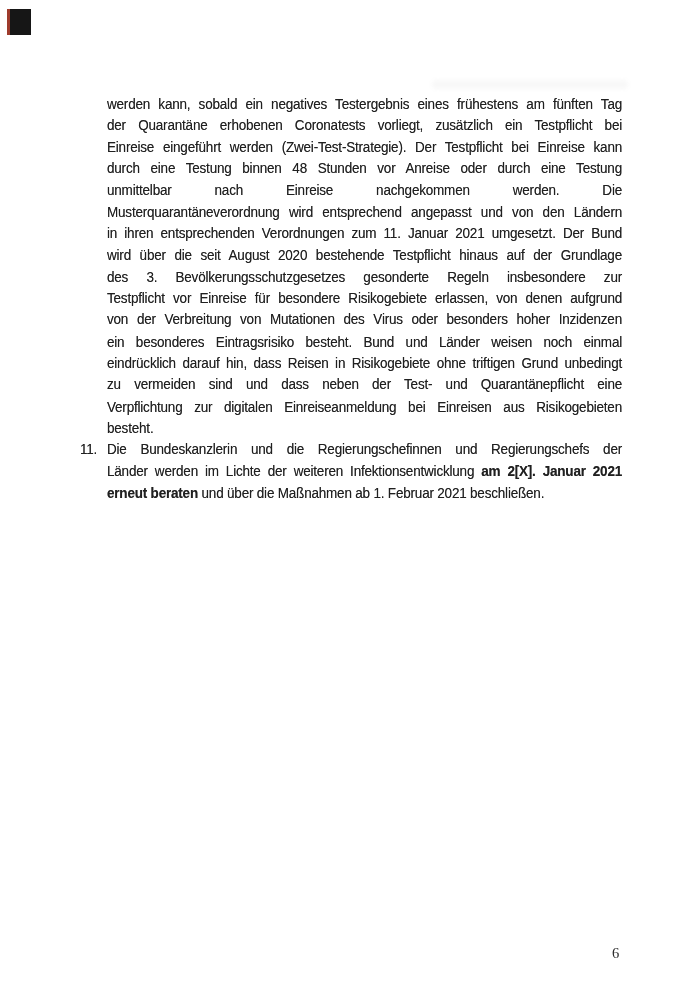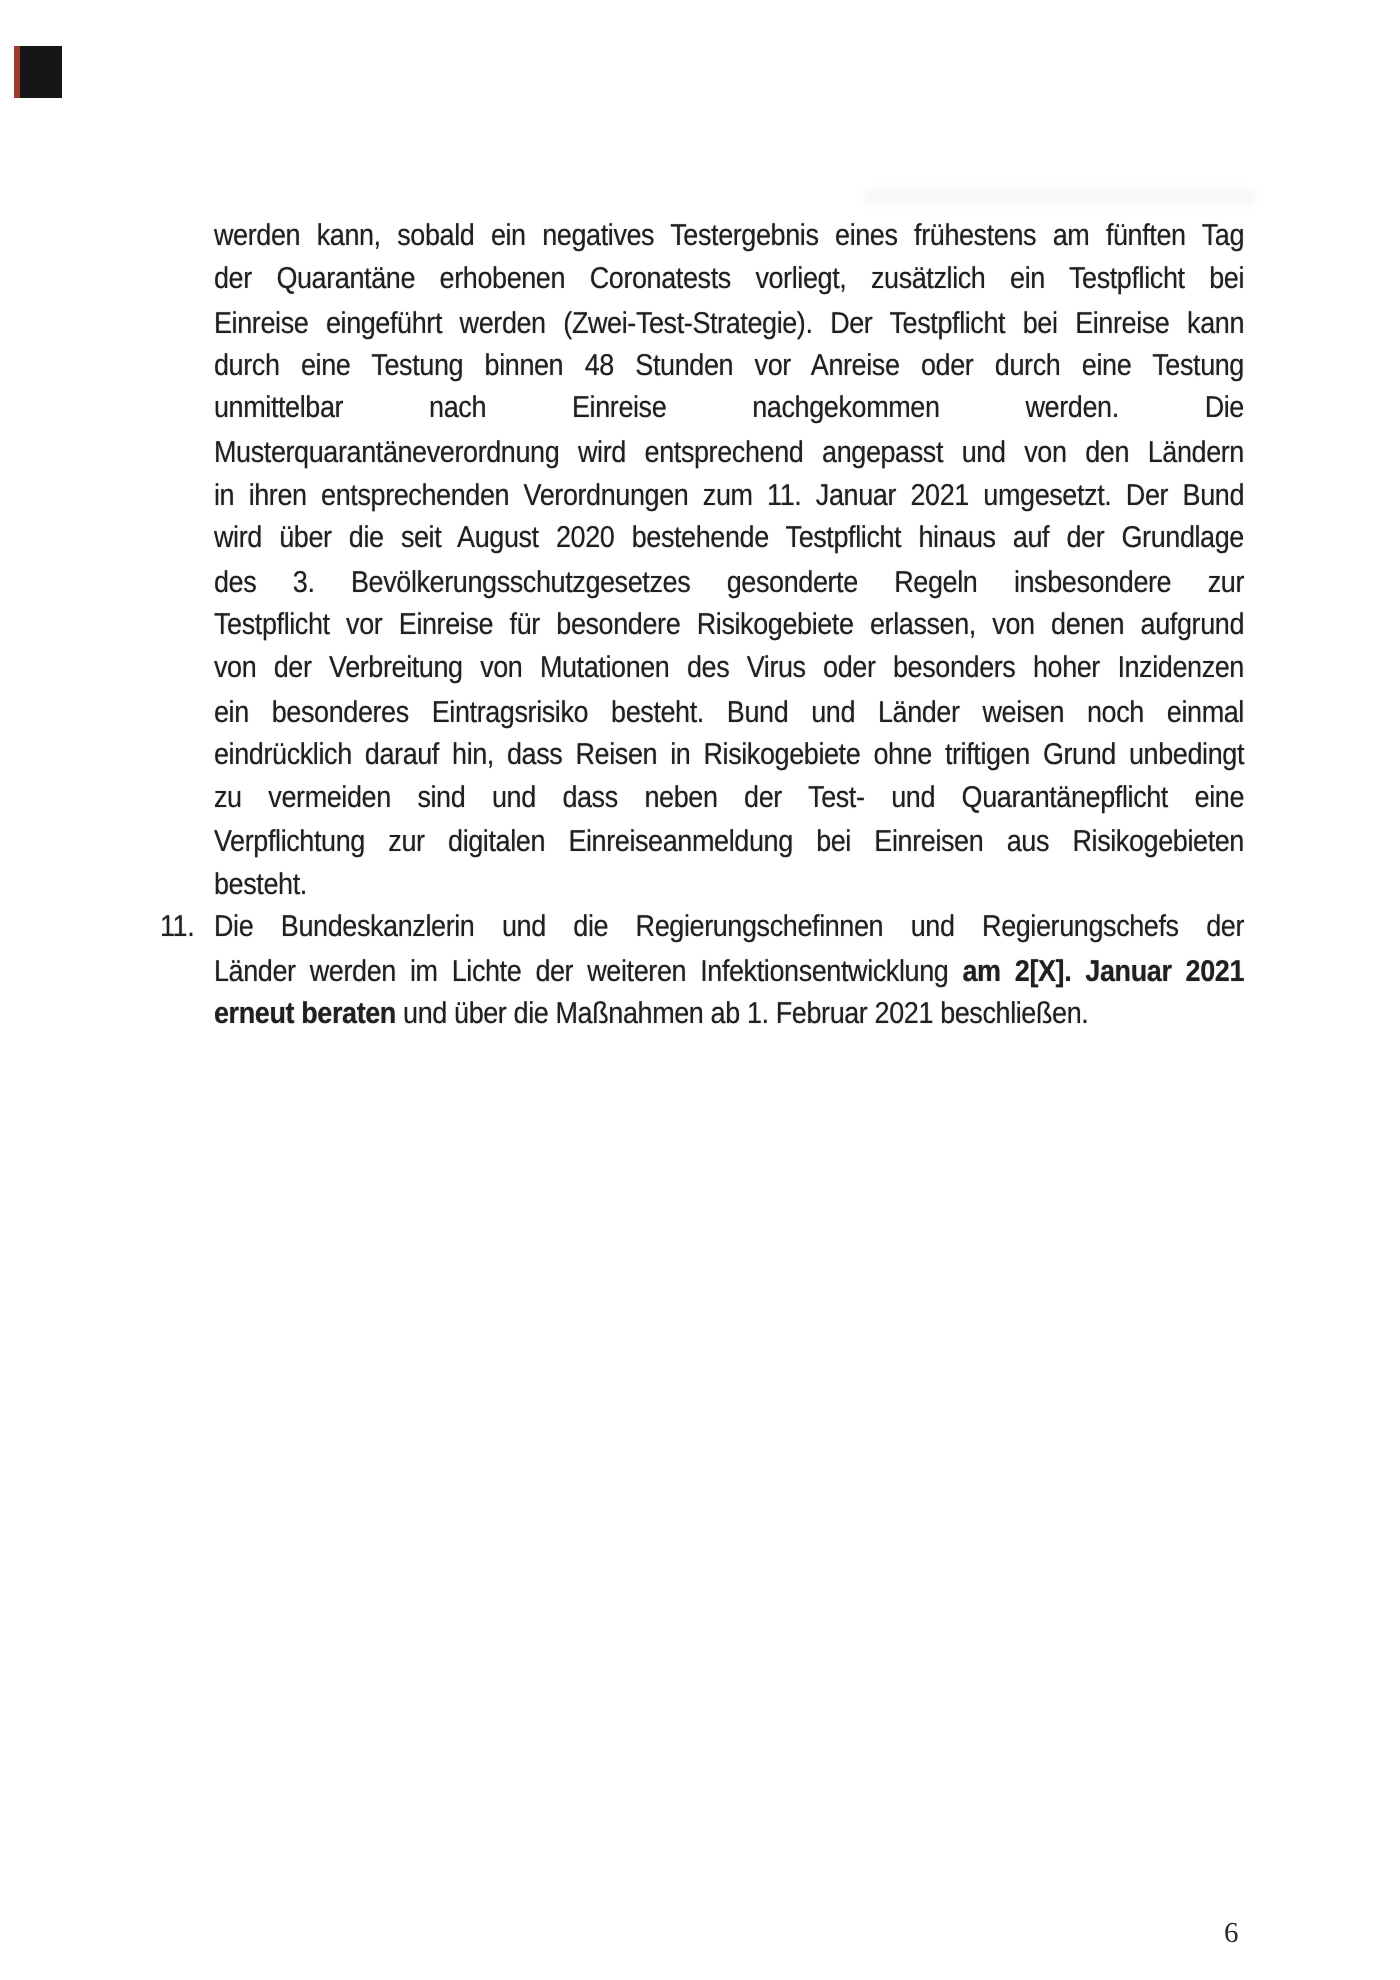--- a/index.html
+++ b/index.html
@@ -3,21 +3,21 @@
 <meta charset="utf-8">
 <style>
   html, body {
     margin: 0; padding: 0;
     width: 700px; height: 990px;
     background: #ffffff;
     overflow: hidden;
     font-family: "Liberation Sans", sans-serif;
   }
   .page {
-    position: absolute; left: 0; top: 18px;
+    position: absolute; left: 0; top: 4px;
     width: 700px; height: 918px;
     background: #ffffff;
   }
   
   .corner-mark {
     position: absolute; left: 7px; top: 5px;
     width: 21px; height: 26px;
   }
   
   .scan-smudge {

